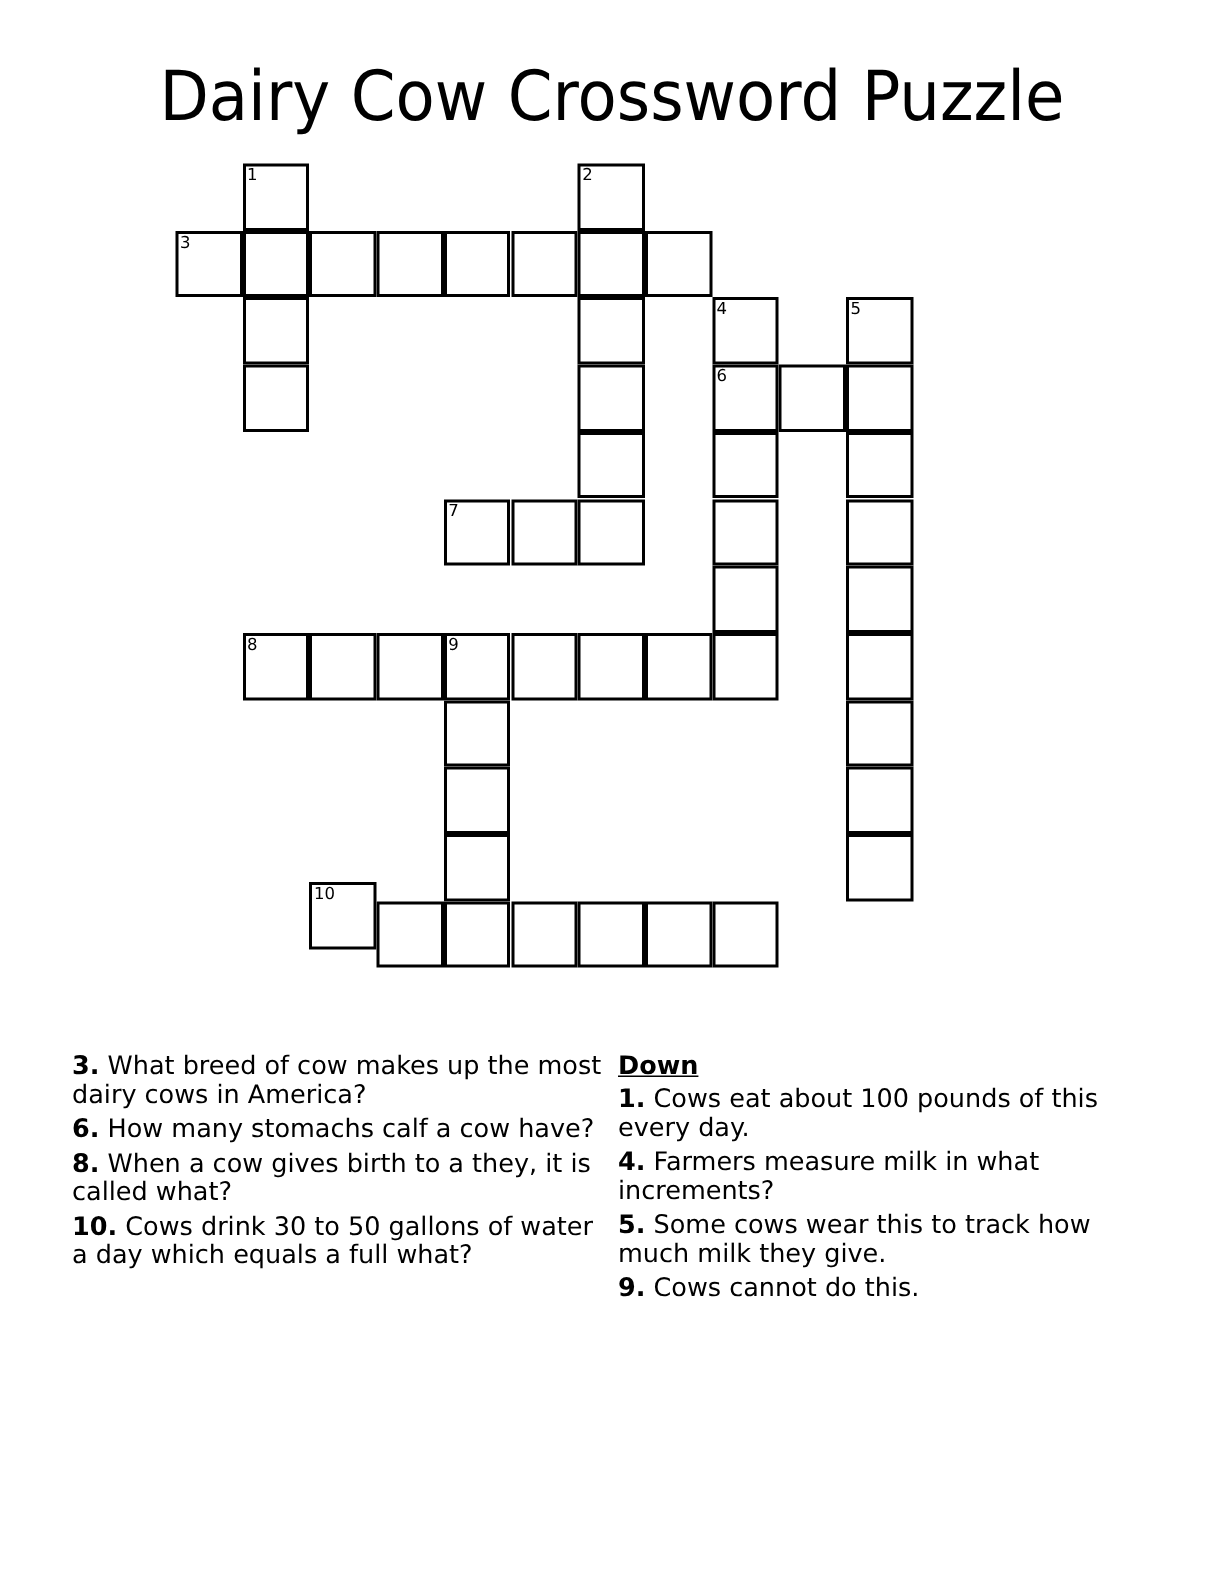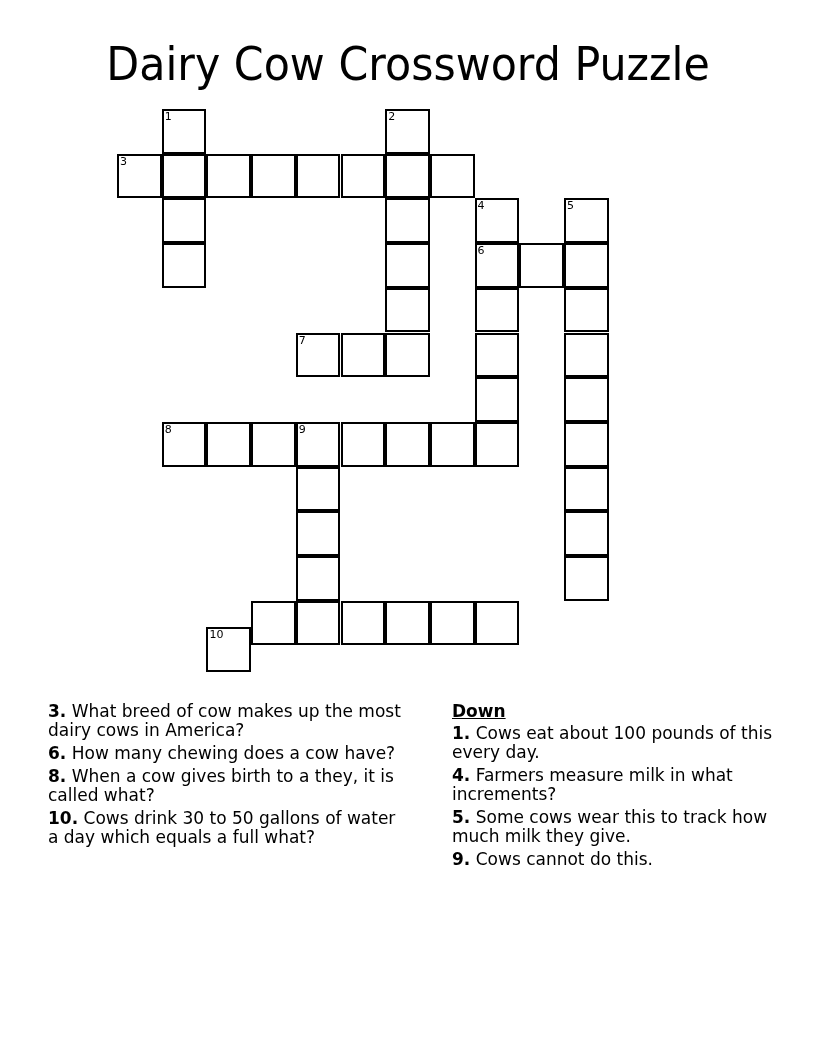--- a/index.html
+++ b/index.html
@@ -3,21 +3,21 @@
 <meta charset="utf-8">
 <style>
   html, body { margin: 0; padding: 0; background: #ffffff; }
   body { width: 816px; height: 1056px; position: relative; overflow: hidden; font-family: "DejaVu Sans", sans-serif; color: #000; }
   .title { position: absolute; left: 0; top: 34px; width: 816px; text-align: center; font-size: 46px; line-height: 60px; letter-spacing: 0px; font-family: "DejaVu Sans", sans-serif; transform: scaleX(0.93); transform-origin: 408px 0; }
   .grid { position: absolute; left: 0; top: 0; width: 816px; height: 700px; }
   .cell { position: absolute; width: 44.7px; height: 44.7px; box-sizing: border-box; border: 2px solid #000; background: #fff; margin-left: -1px; margin-top: -1px; }
   .cell .num { position: absolute; left: 1px; top: 0px; font-size: 11px; line-height: 12px; font-family: "DejaVu Sans", sans-serif; }
   .clues { position: absolute; top: 702px; font-size: 17px; line-height: 19px; }
   .clues.across { left: 48px; width: 355px; }
-  .clues.down { left: 412px; width: 345px; margin-left: 40px; }
+  .clues.down { left: 412px; width: 345px; }
   .clues .heading { font-weight: bold; text-decoration: underline; margin-bottom: 3px; }
   .clue { margin-bottom: 4px; }
   .clue .n { font-weight: bold; }
 </style>
 </head>
 <body>
 
 <div class="title">Dairy Cow Crossword Puzzle</div>
 
 <div class="grid" id="grid">
@@ -77,33 +77,33 @@
     <div class="cell" style="left: 296.8px; top: 422.9px;">
       <span class="num">9</span>
     </div>
     <div class="cell" style="left: 341.5px; top: 422.9px;"></div>
     <div class="cell" style="left: 386.2px; top: 422.9px;"></div>
     <div class="cell" style="left: 430.9px; top: 422.9px;"></div>
     <div class="cell" style="left: 296.8px; top: 467.6px;"></div>
     <div class="cell" style="left: 296.8px; top: 512.3px;"></div>
     <div class="cell" style="left: 296.8px; top: 557px;"></div>
     <div class="cell" style="left: 296.8px; top: 601.7px;"></div>
-    <div class="cell" style="left: 207.4px; top: 628px;">
+    <div class="cell" style="left: 207.4px; top: 589px;">
       <span class="num">10</span>
     </div>
     <div class="cell" style="left: 252.1px; top: 601.7px;"></div>
     <div class="cell" style="left: 341.5px; top: 601.7px;"></div>
     <div class="cell" style="left: 386.2px; top: 601.7px;"></div>
     <div class="cell" style="left: 430.9px; top: 601.7px;"></div>
     <div class="cell" style="left: 475.6px; top: 601.7px;"></div>
   </div>
 
 <div class="clues across">
   <div class="clue"><span class="n">3.</span> <span>What breed of cow makes up the most dairy cows in America?</span></div>
-  <div class="clue"><span class="n">6.</span> <span>How many chewing does a cow have?</span></div>
+  <div class="clue"><span class="n">6.</span> <span>How many stomachs calf a cow have?</span></div>
   <div class="clue"><span class="n">8.</span> <span>When a cow gives birth to a they, it is called what?</span></div>
   <div class="clue"><span class="n">10.</span> <span>Cows drink 30 to 50 gallons of water a day which equals a full what?</span></div>
 </div>
 
 <div class="clues down">
   <div class="heading">Down</div>
   <div class="clue"><span class="n">1.</span> <span>Cows eat about 100 pounds of this every day.</span></div>
   <div class="clue"><span class="n">4.</span> <span>Farmers measure milk in what increments?</span></div>
   <div class="clue"><span class="n">5.</span> <span>Some cows wear this to track how much milk they give.</span></div>
   <div class="clue"><span class="n">9.</span> <span>Cows cannot do this.</span></div>

